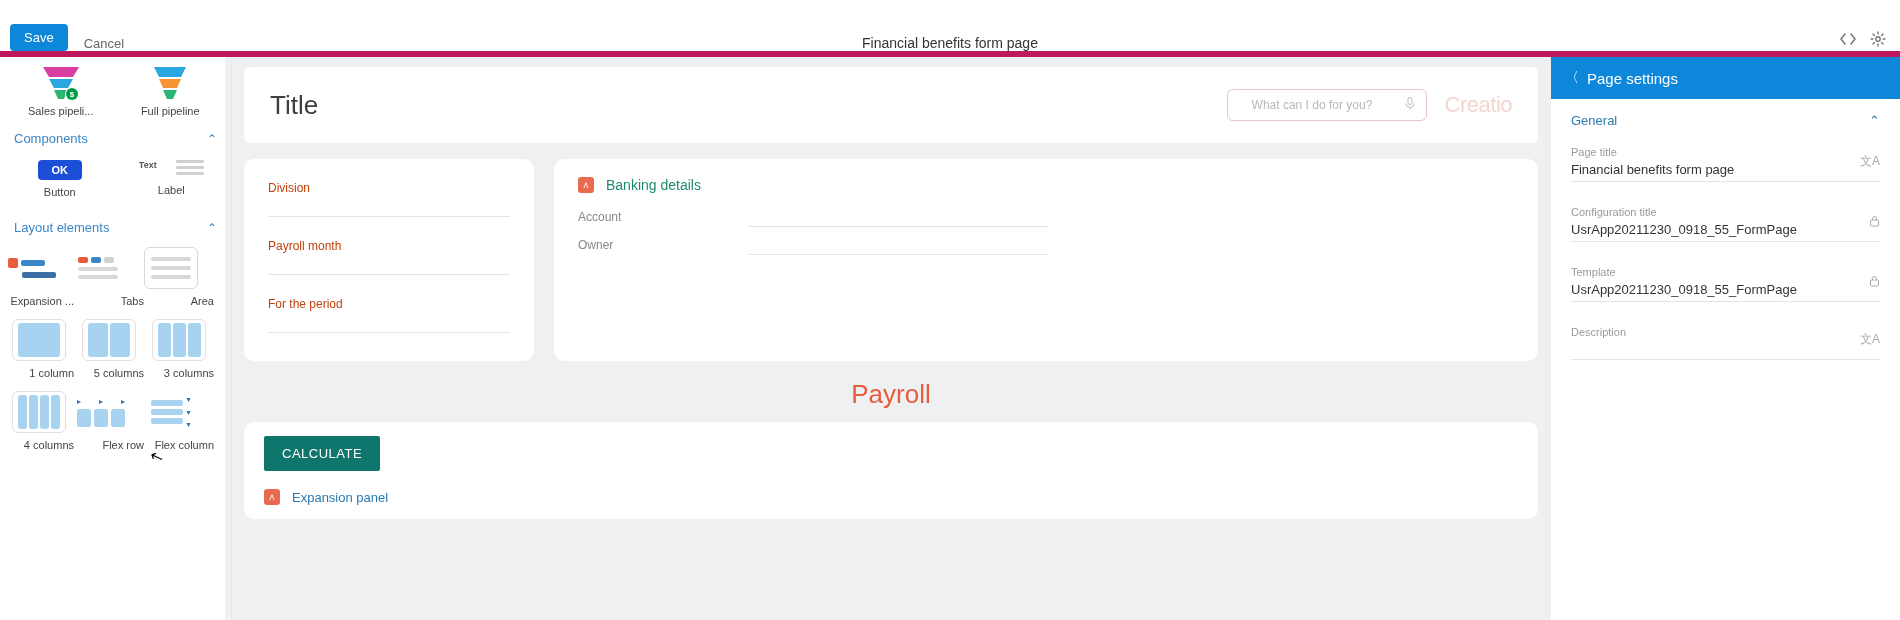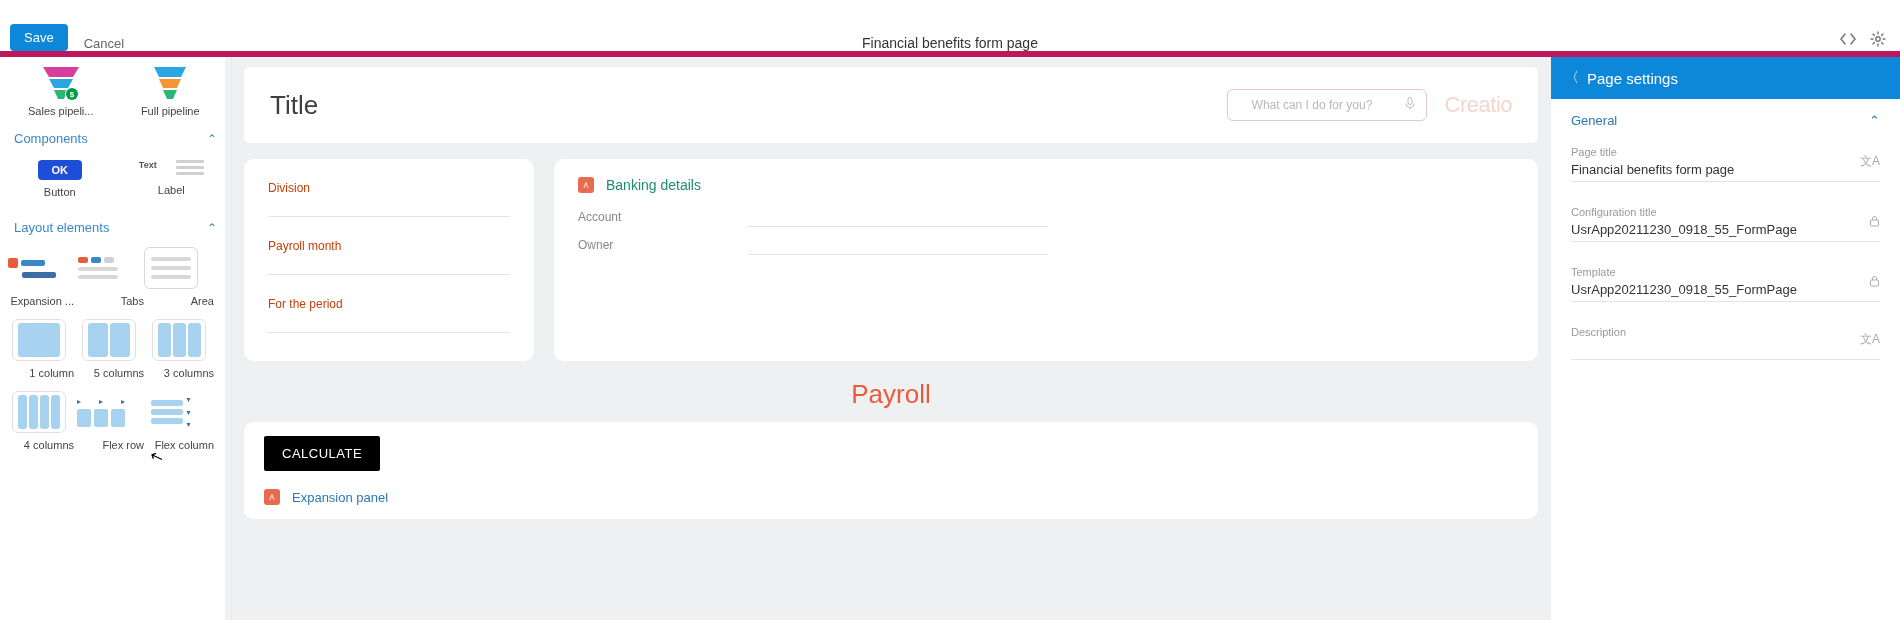--- a/index.html
+++ b/index.html
@@ -96,21 +96,21 @@
 .exp-head{ display:flex; align-items:center; gap:12px; margin-bottom:14px;}
 .exp-toggle{ width:16px; height:16px; background:#e96a4f; border-radius:3px; display:flex; align-items:center; justify-content:center; color:#fff; font-size:10px;}
 .exp-title{ color:#1f8a70; font-size:14px;}
 .bank-row{ display:flex; align-items:center; margin-bottom:8px;}
 .bank-label{ width:170px; text-align:left; font-size:12px; color:#888; padding-right:10px;}
 .bank-input{ flex:0 0 300px; border-bottom:1px solid #e4e4e4; height:20px;}
 
 .payroll-title{ text-align:center; color:#e85b3c; font-size:26px; font-weight:400; margin:6px 0 12px;}
 
 .card3{ background:#fff; border-radius:10px; padding:14px 20px;}
-.calc-btn{ background:#000000; color:#fff; border:none; padding:10px 18px; font-size:13px; border-radius:2px; letter-spacing:0.5px;}
+.calc-btn{ background:#0f766e; color:#fff; border:none; padding:10px 18px; font-size:13px; border-radius:2px; letter-spacing:0.5px;}
 .exp2{ display:flex; align-items:center; gap:12px; margin-top:18px;}
 .exp2-title{ color:#2a7ab0; font-size:13px;}
 
 
 .rpanel{ width:350px; background:#fff; border-left:1px solid #eee; display:flex; flex-direction:column;}
 .rpanel-head{ background:#0d87d9; color:#fff; padding:12px 14px; font-size:15px; display:flex; align-items:center; gap:8px;}
 .rpanel-head .arrow{ font-size:14px;}
 .rpanel-body{ padding:14px 20px; overflow:auto;}
 .rp-section{ color:#2a7ab0; font-size:13px; display:flex; justify-content:space-between; align-items:center; margin-bottom:18px;}
 .rp-field{ margin-bottom:24px; position:relative;}

